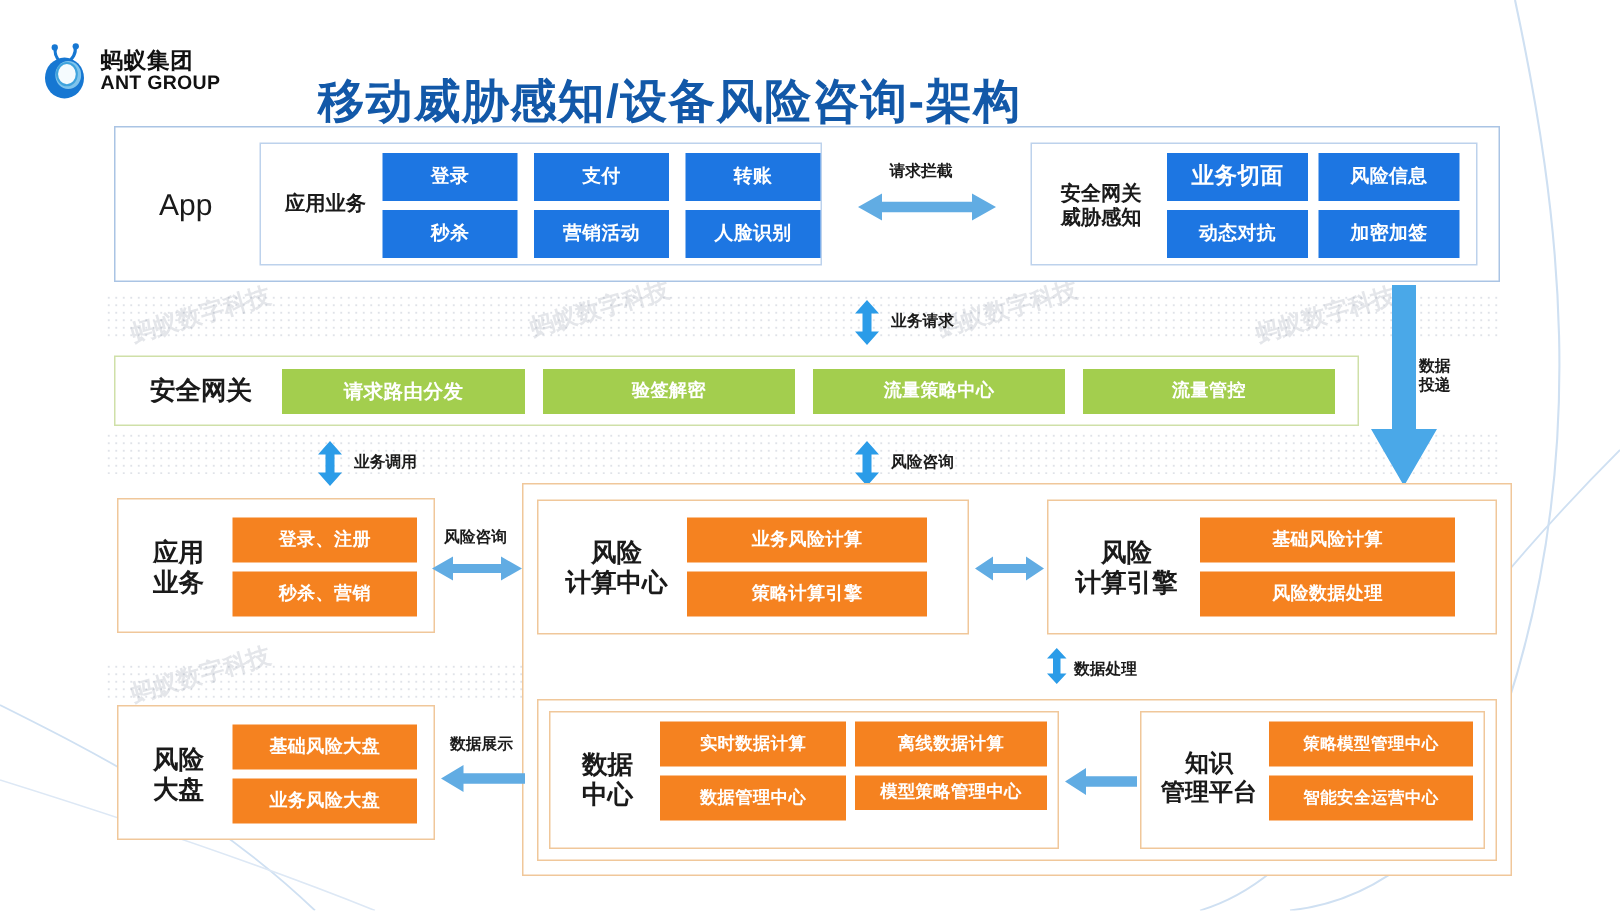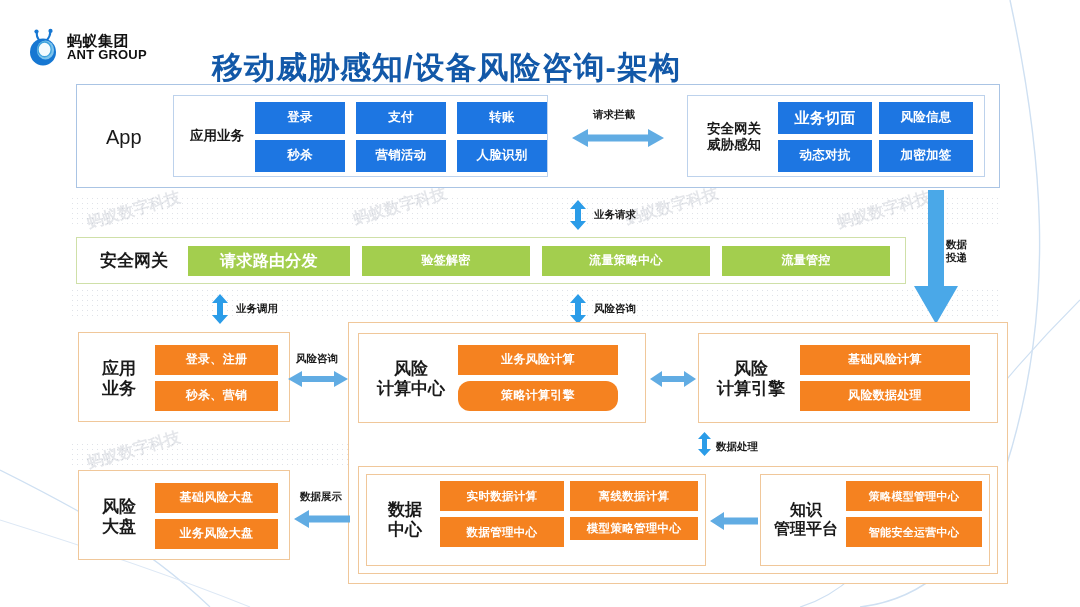--- a/index.html
+++ b/index.html
@@ -161,21 +161,21 @@
     </svg>
   </div>
   <div class="arrow-label" style="left:946px;top:238px;text-align:left;">
     <span>数据</span><br>
     <span>投递</span>
   </div>
 
   <div class="panel b-green" style="left:76px;top:237px;width:830px;height:47px;"></div>
   <div class="grouplabel" style="left:86px;top:246px;width:96px;height:30px;font-size:17px;">安全网关</div>
 
-  <div class="chip green" style="left:188px;top:246px;width:162px;height:30px;font-size:16px;">请求路由分发</div>
+  <div class="chip green" style="left:188px;top:246px;width:162px;height:30px;font-size:13px;">请求路由分发</div>
   <div class="chip green" style="left:362px;top:246px;width:168px;height:30px;font-size:12px;">验签解密</div>
   <div class="chip green" style="left:542px;top:246px;width:168px;height:30px;font-size:12px;">流量策略中心</div>
   <div class="chip green" style="left:722px;top:246px;width:168px;height:30px;font-size:12px;">流量管控</div>
 
   <div class="arrow" style="left:210px;top:294px;">
     <svg width="20" height="30" viewBox="0 0 20 30">
       <polygon points="10,0 18,9 13,9 13,21 18,21 10,30 2,21 7,21 7,9 2,9" fill="#2b9ce8"></polygon>
     </svg>
   </div>
   <div class="arrow-label" style="left:236px;top:302px;">业务调用</div>
@@ -203,21 +203,21 @@
   </div>
 
   <div class="panel b-orange" style="left:348px;top:322px;width:660px;height:262px;"></div>
 
   <div class="panel b-orange" style="left:358px;top:333px;width:288px;height:90px;"></div>
   <div class="grouplabel" style="left:366px;top:358px;width:90px;height:42px;font-size:17px;">
     <span>风险</span>
     <span>计算中心</span>
   </div>
   <div class="chip orange" style="left:458px;top:345px;width:160px;height:30px;font-size:12px;">业务风险计算</div>
-  <div class="chip orange" style="left:458px;top:381px;width:160px;height:30px;font-size:12px;border-radius:12px;">策略计算引擎</div>
+  <div class="chip orange" style="left:458px;top:381px;width:160px;height:30px;font-size:12px;">策略计算引擎</div>
 
   <div class="arrow" style="left:650px;top:368px;">
     <svg width="46" height="22" viewBox="0 0 46 22">
       <polygon points="0,11 12,3 12,8 34,8 34,3 46,11 34,19 34,14 12,14 12,19" fill="#61ace3"></polygon>
     </svg>
   </div>
 
   <div class="panel b-orange" style="left:698px;top:333px;width:300px;height:90px;"></div>
   <div class="grouplabel" style="left:706px;top:358px;width:90px;height:42px;font-size:17px;">
     <span>风险</span>

